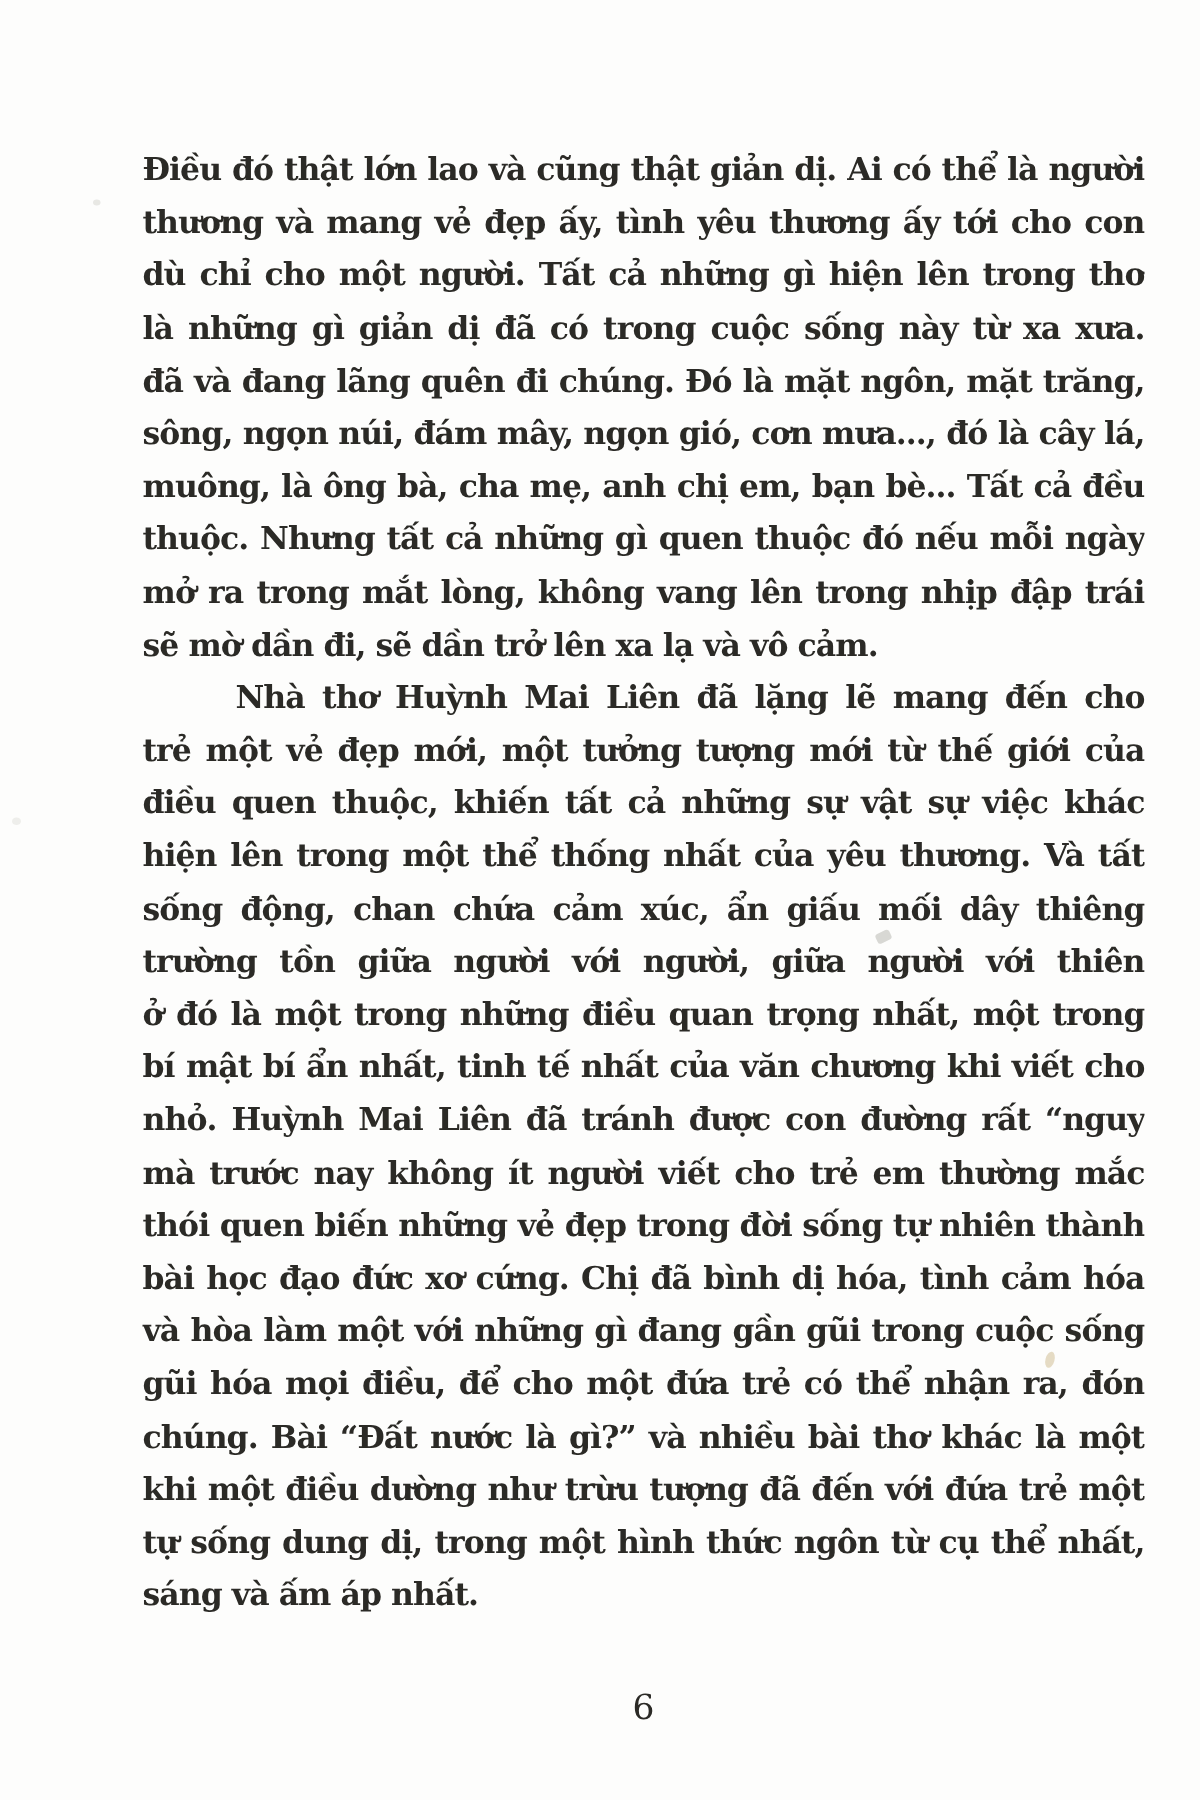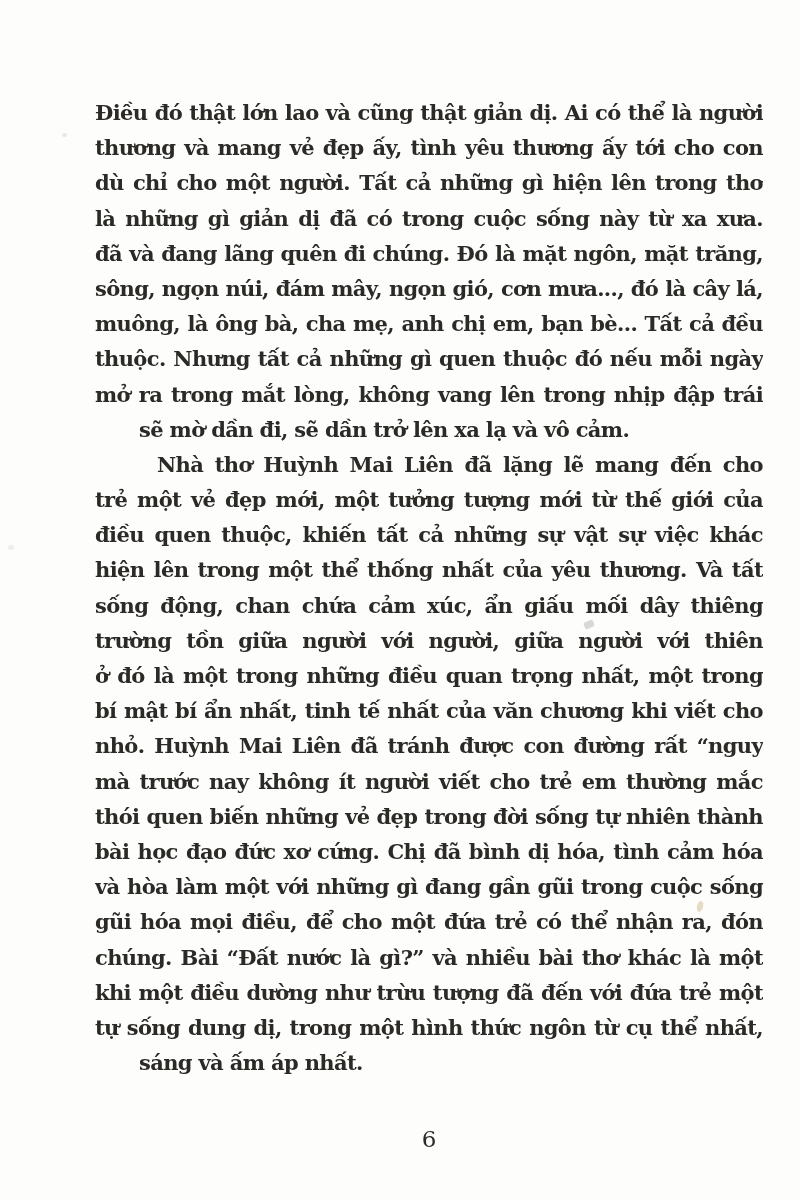--- a/index.html
+++ b/index.html
@@ -37,21 +37,20 @@
   .paragraph { margin: 0; padding: 0; }
   .line {
     height: 35.2px;
     overflow: hidden;
     text-align: justify;
     text-align-last: justify;
     font-weight: bold;
   }
   .line.para-end {
     text-align-last: left;
-    margin-left: 44px;
   }
   .line.indent {
     padding-left: 62px;
   }
   .page-number {
     position: absolute;
     left: 95px;
     top: 1126px;
     width: 668px;
     text-align: center;

